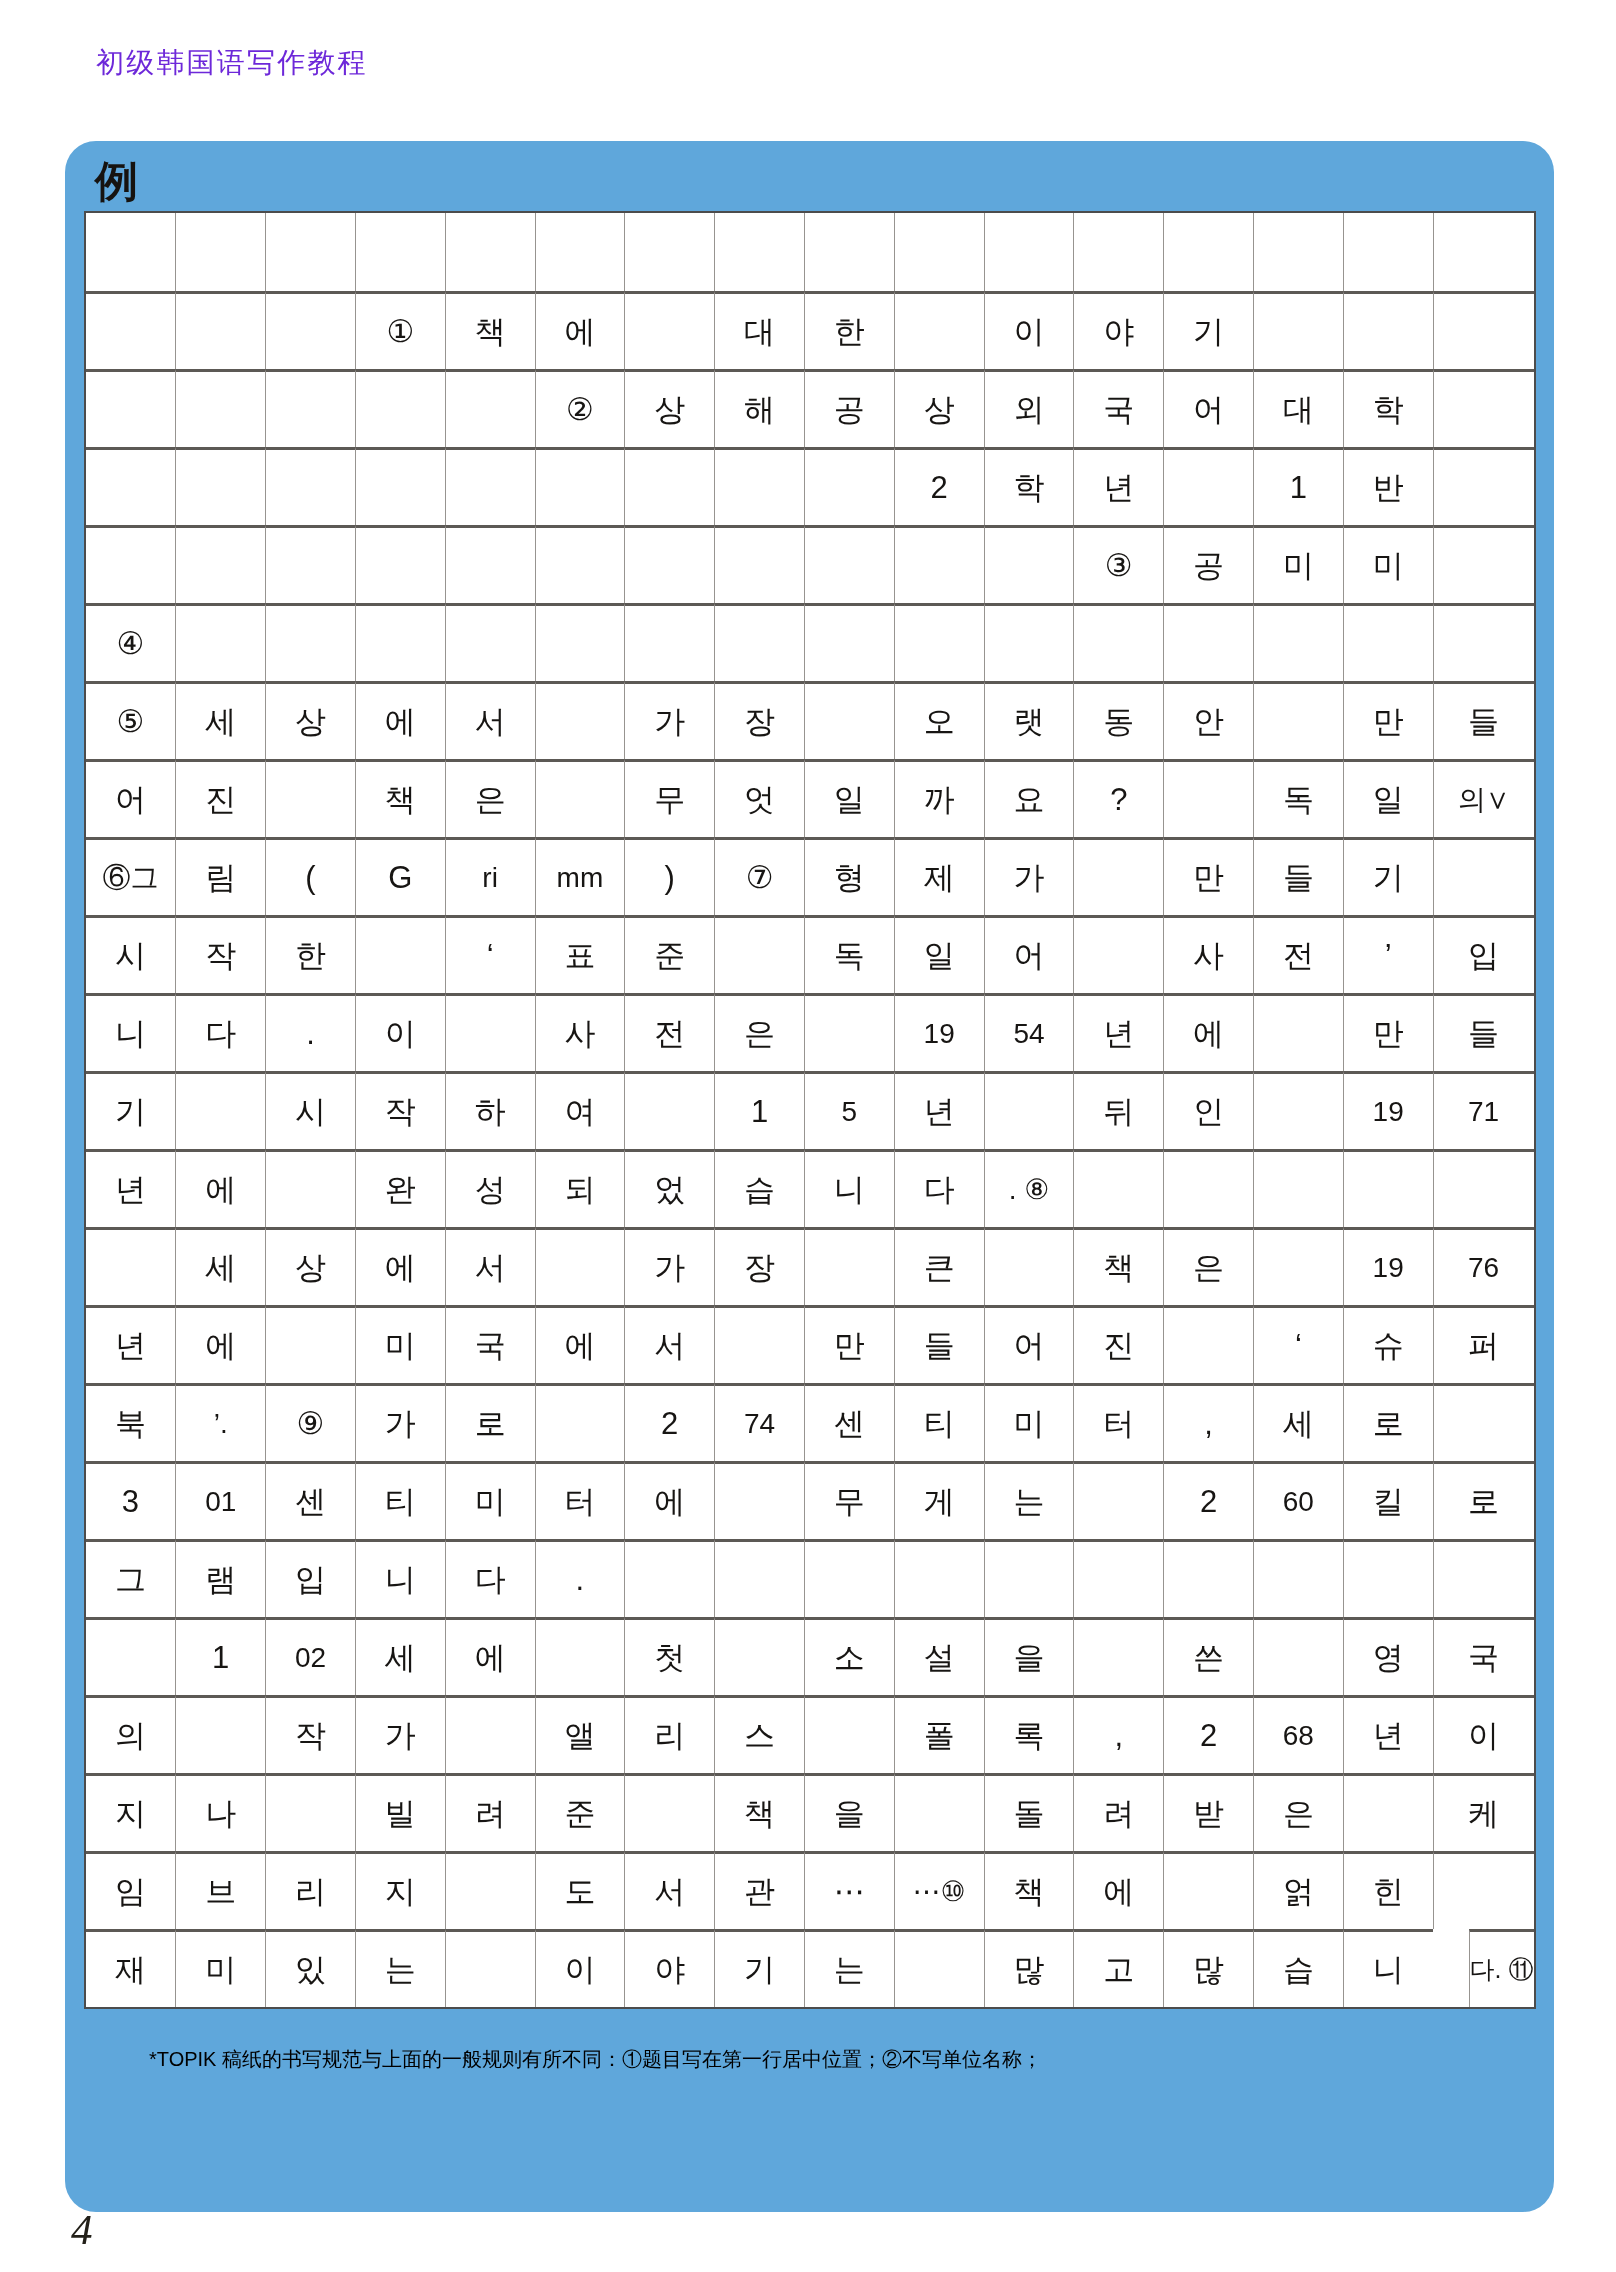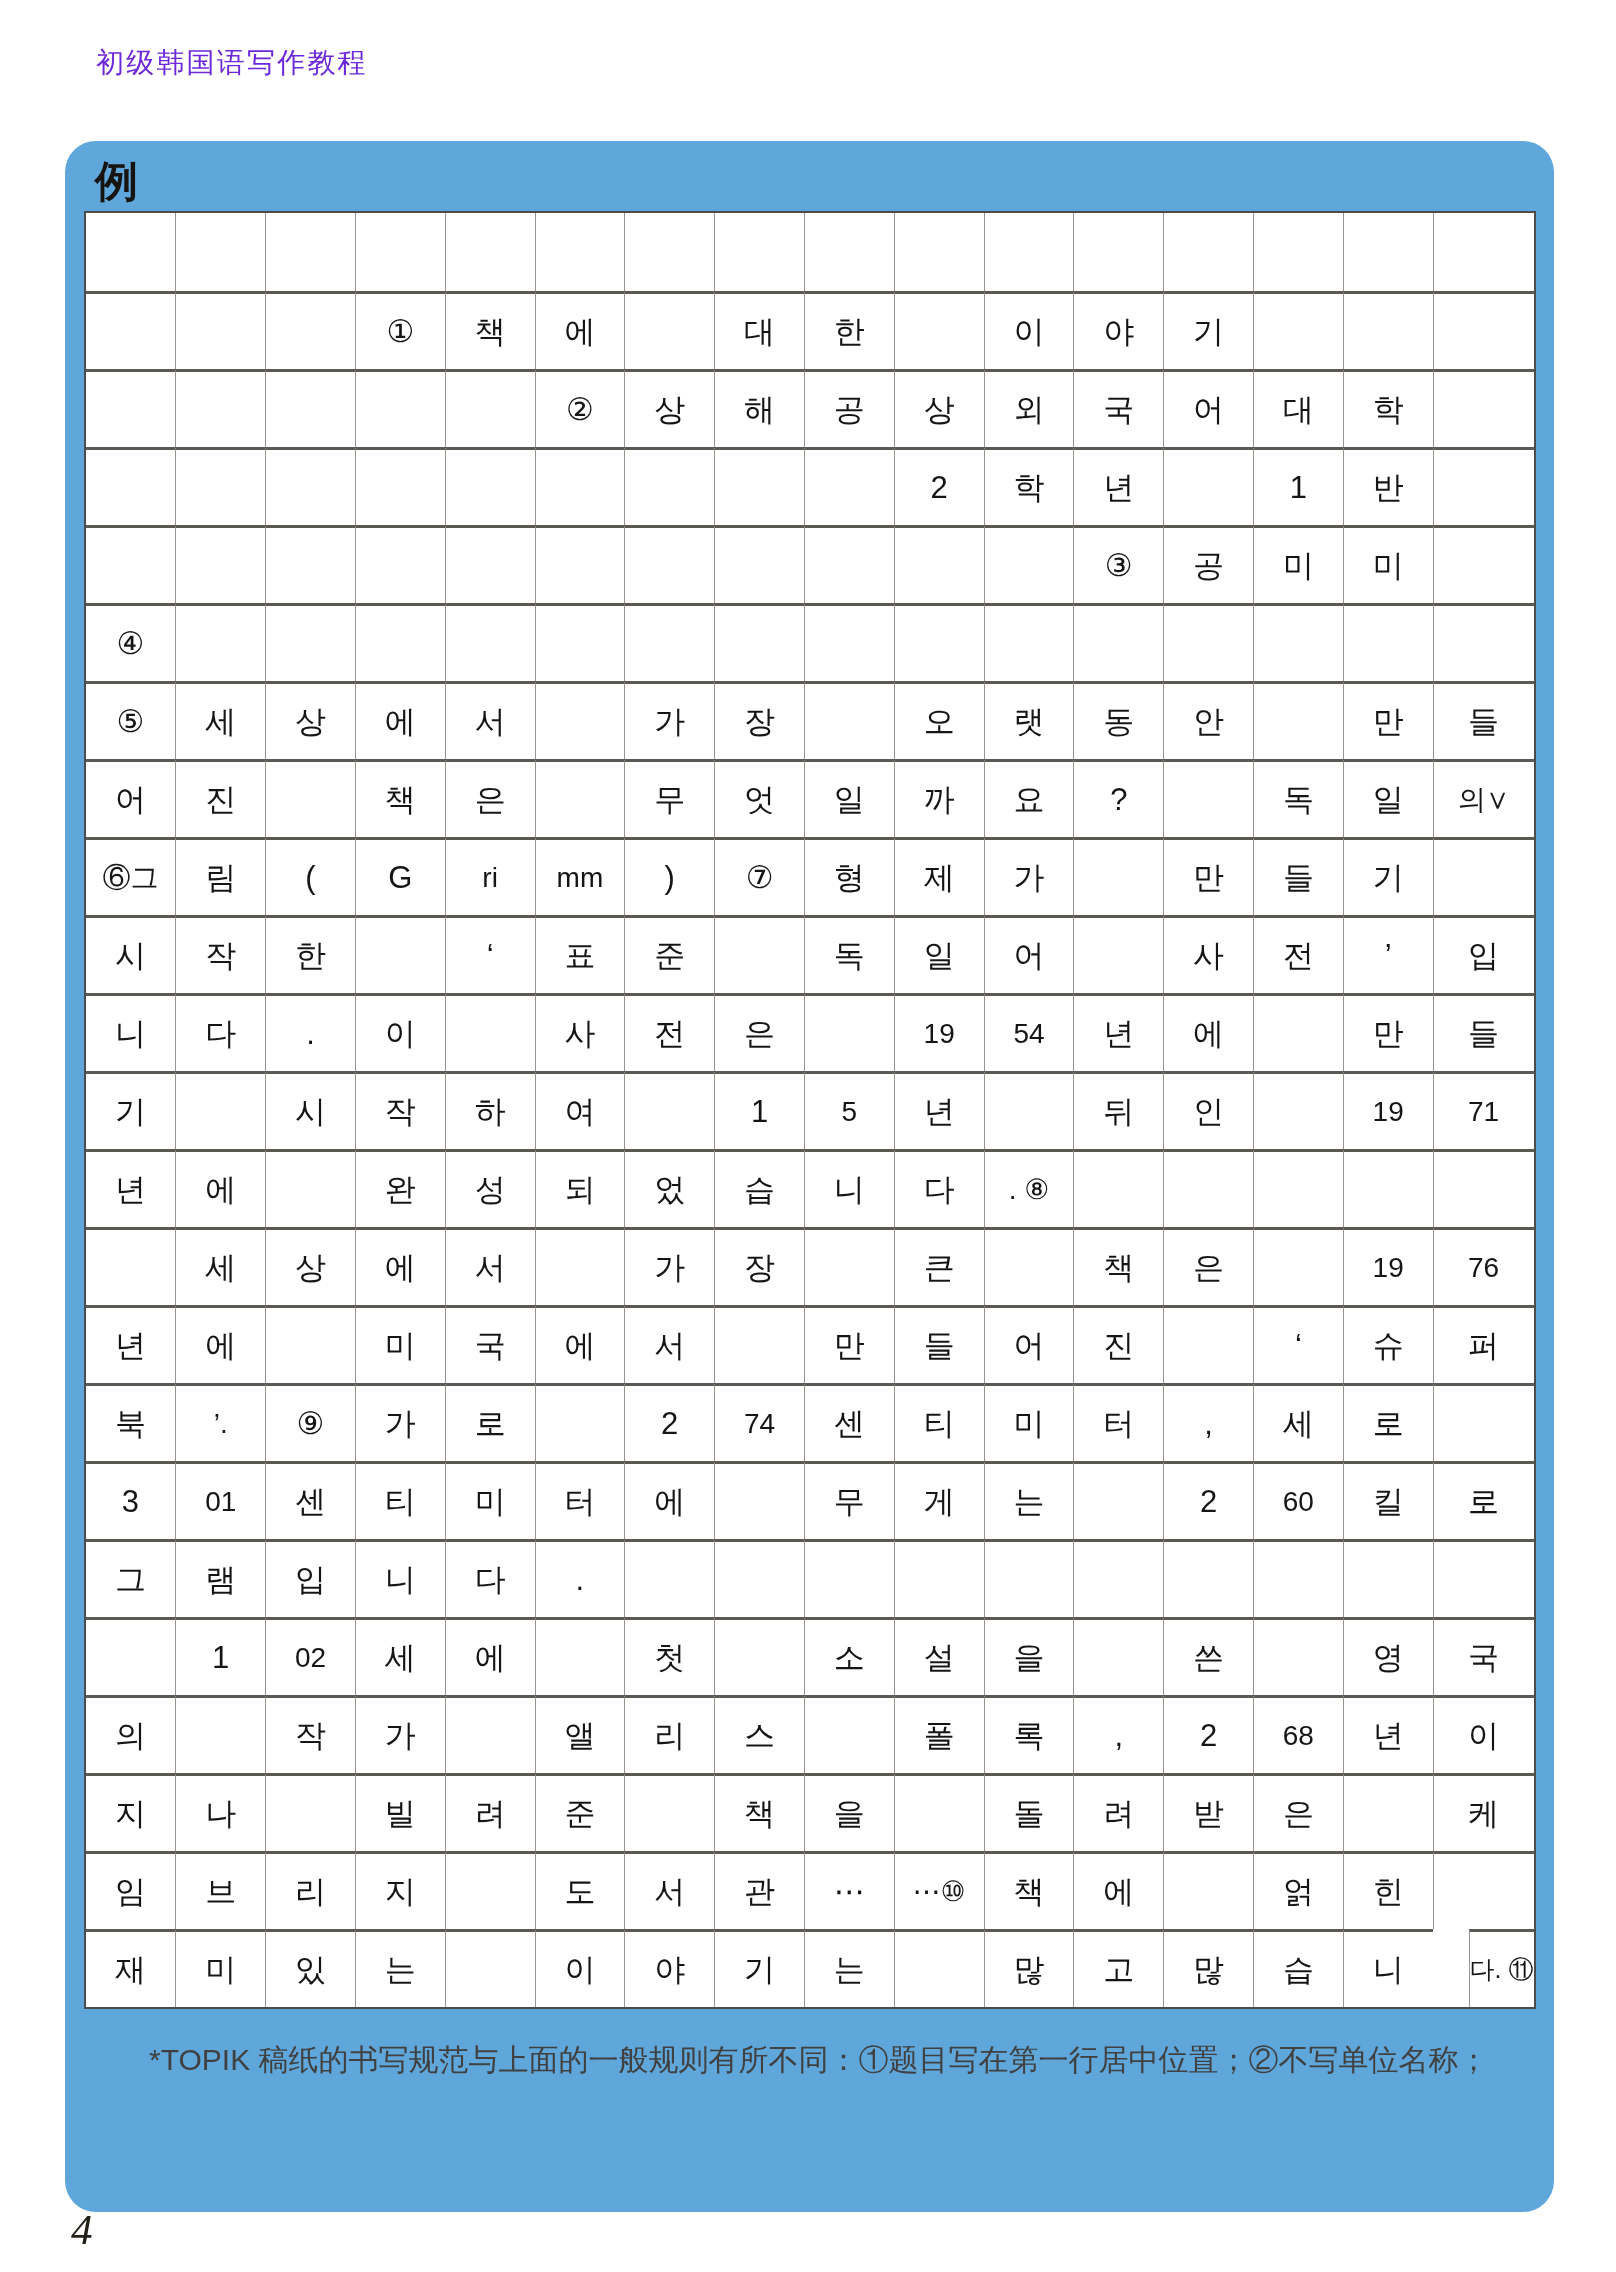--- a/index.html
+++ b/index.html
@@ -30,21 +30,21 @@
     border-left:1.5px solid #979490;border-top:3px solid #5c5955;
     white-space:nowrap;overflow:visible;line-height:1;
   }
   .cell.c0{border-left:none;}
   .cell.r0{border-top:none;}
   .cell.sz-2{font-size:28px;}
   .cell.sz-m{font-size:25px;margin-left:36px;}
   .footnote{
     position:absolute;left:0;top:1889px;width:100%;
     padding:0 44px 0 84px;box-sizing:border-box;
-    font-size:30px;line-height:59px;color:#404040;font-weight:500;
+    font-size:20px;line-height:59px;color:#000000;font-weight:500;
   }
   .page-number{
     position:absolute;left:71px;top:2205px;
     font-family:"Liberation Serif",serif;font-style:italic;
     font-size:43px;color:#232019;
   }
 </style>
 </head>
 <body>
 

